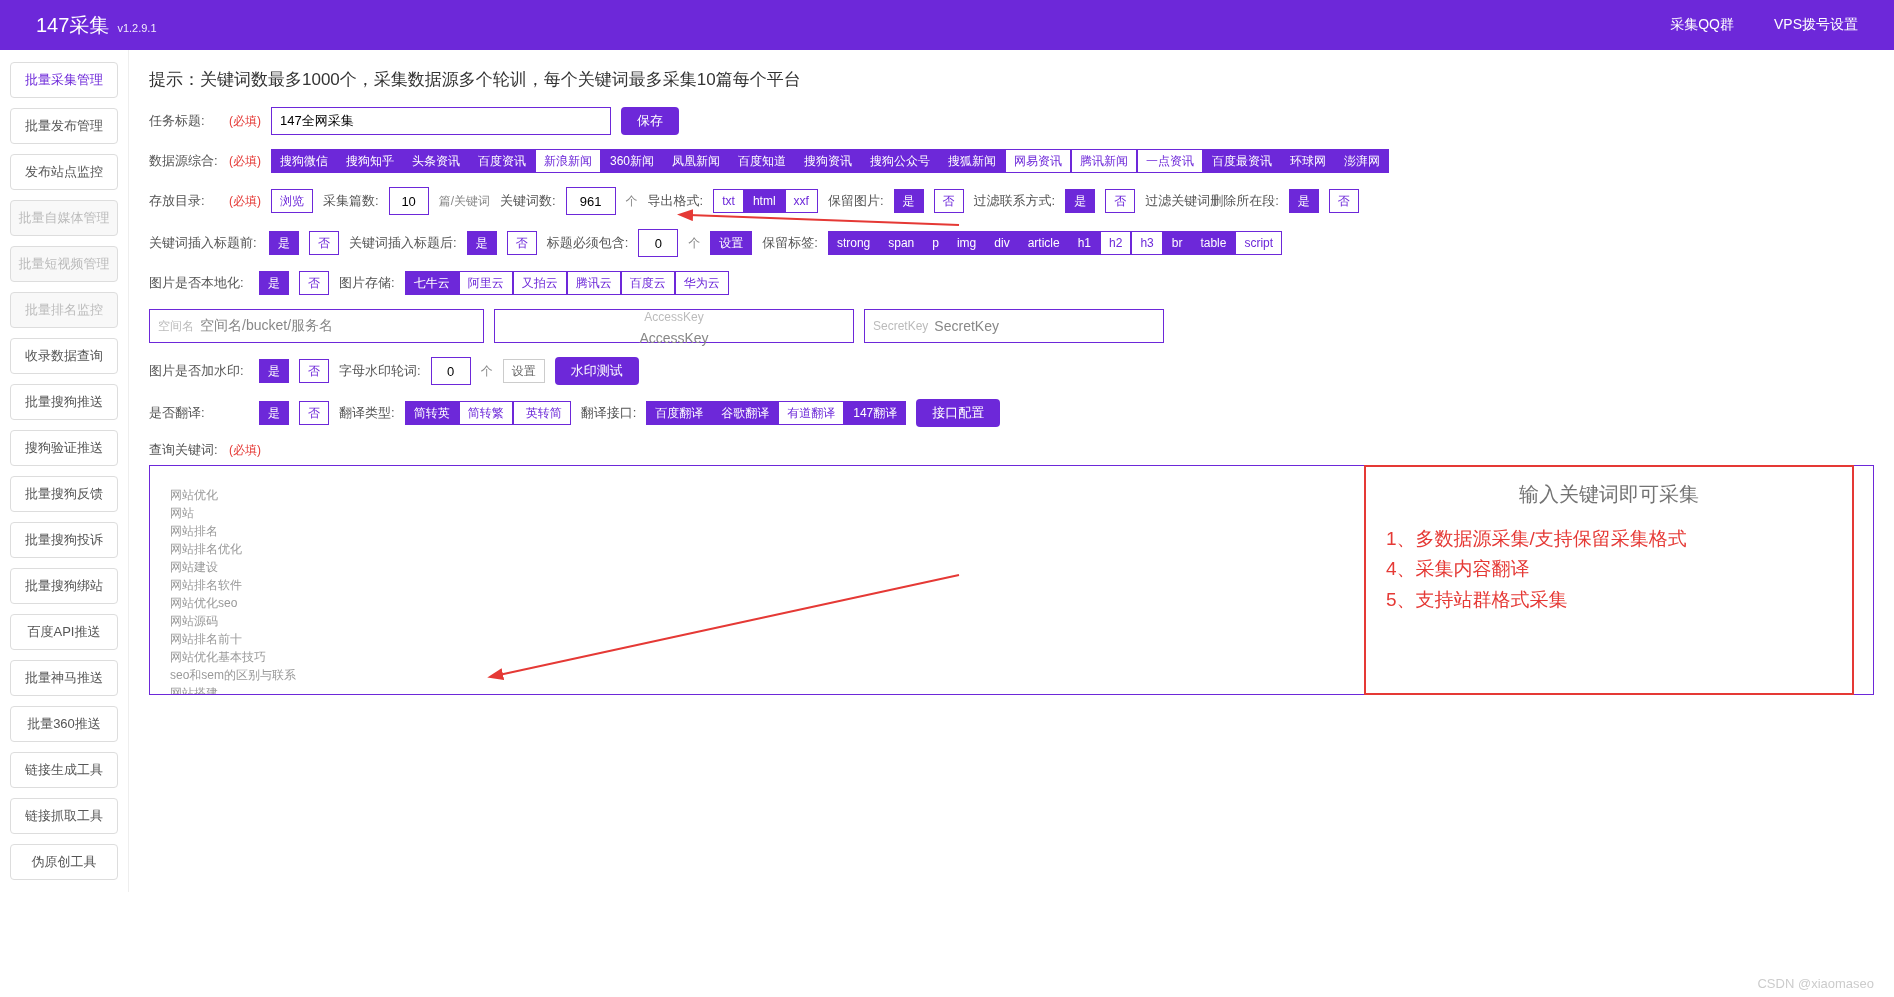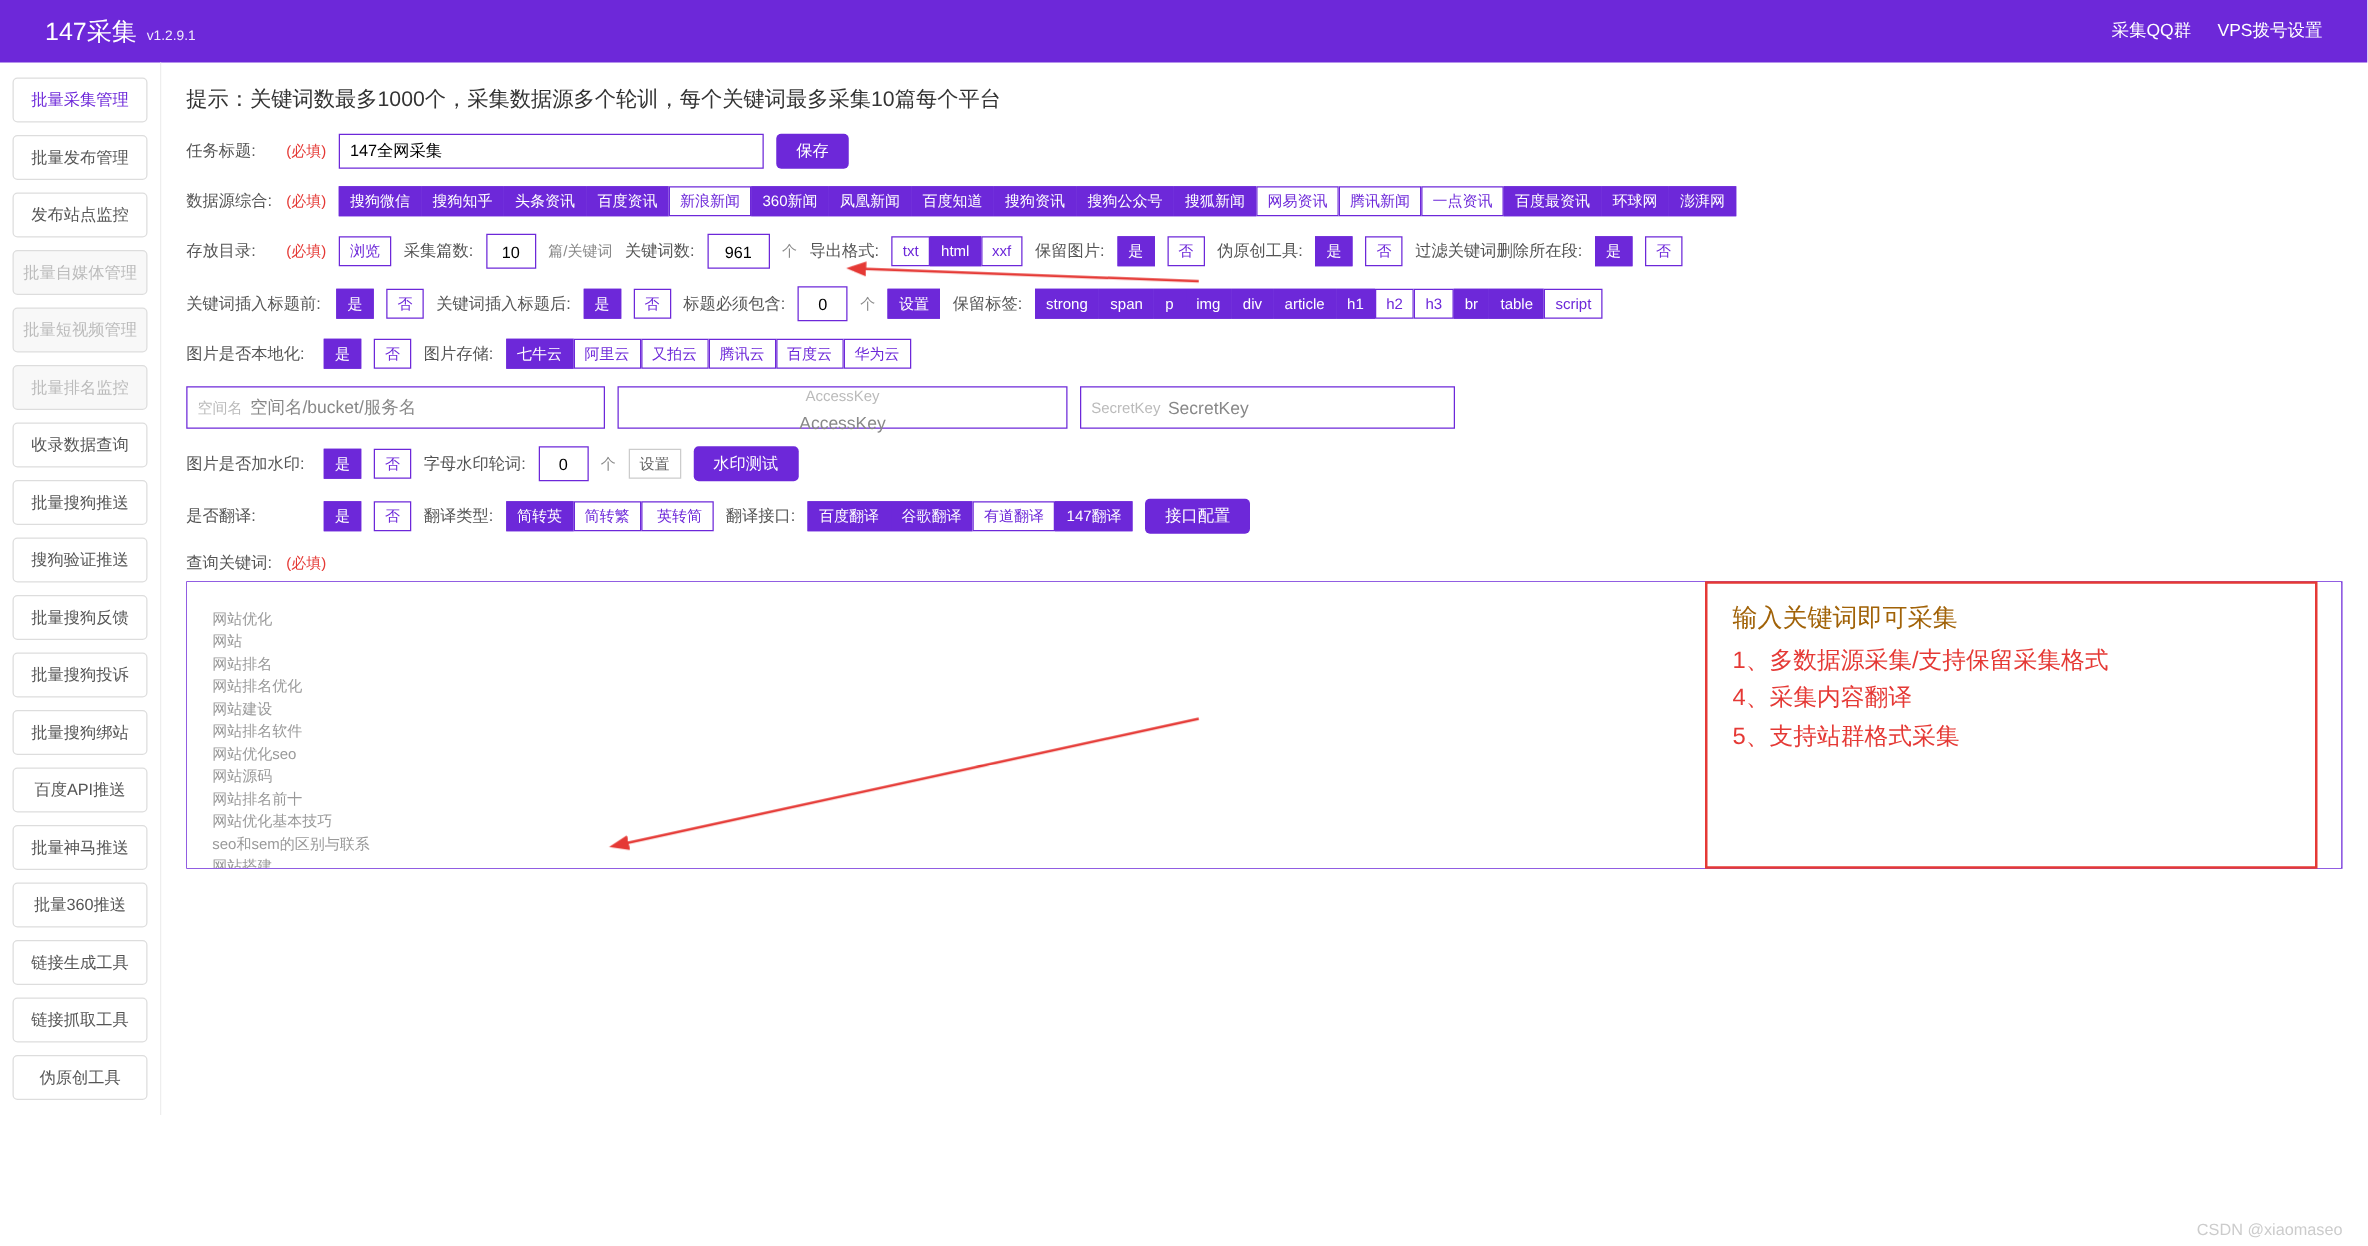--- a/index.html
+++ b/index.html
@@ -1,21 +1,21 @@
 <!DOCTYPE html>
 <html><head>
 <meta charset="utf-8">
 <style>
 * { box-sizing: border-box; margin: 0; padding: 0; }
 body { font-family: -apple-system, "Microsoft YaHei", sans-serif; font-size: 13px; color: #333; background: #fff; }
 .header { background: #6d28d9; color: #fff; height: 50px; display: flex; align-items: center; padding: 0 36px; justify-content: space-between; }
 .header-left { display: flex; align-items: baseline; gap: 8px; }
 .header-title { font-size: 20px; font-weight: 500; }
 .header-ver { font-size: 11px; opacity: 0.9; }
-.header-right { display: flex; gap: 21px; font-size: 14px; }
+.header-right { display: flex; gap: 40px; font-size: 14px; }
 .header-link { color: #fff; text-decoration: none; cursor: pointer; }
 .layout { display: flex; }
 .sidebar { width: 128px; padding: 12px 10px; display: flex; flex-direction: column; gap: 10px; }
 .side-btn { border: 1px solid #ddd; background: #fff; border-radius: 4px; height: 36px; display: flex; align-items: center; justify-content: center; font-size: 13px; cursor: pointer; color: #555; }
 .side-btn.active { color: #6d28d9; }
 .side-btn.disabled { color: #bbb; background: #f8f8f8; }
 .divider { width: 1px; background: #eee; }
 .main { flex: 1; padding: 18px 20px; }
 .hint { font-size: 17px; color: #333; margin-bottom: 16px; }
 .row { display: flex; align-items: center; gap: 10px; margin-bottom: 14px; flex-wrap: wrap; }
@@ -33,21 +33,21 @@
 .unit { font-size: 12px; color: #888; }
 .big-input { border: 1px solid #6d28d9; height: 34px; padding: 0 8px; display: flex; align-items: center; gap: 6px; }
 .big-input .ph { color: #bbb; font-size: 12px; }
 .big-input .val { color: #888; font-size: 14px; }
 .big-input.w335 { width: 335px; }
 .big-input.w360 { width: 360px; flex-direction: column; }
 .big-input.w300 { width: 300px; }
 .textarea { width: 100%; height: 230px; border: 1px solid #6d28d9; padding: 20px; font-size: 12px; color: #999; resize: none; font-family: inherit; outline: none; line-height: 1.5; }
 .textarea-wrap { position: relative; }
 .overlay-box { position: absolute; top: 0; right: 20px; width: 490px; height: 230px; border: 2px solid #e53935; padding: 14px 20px; background: transparent; pointer-events: none; }
-.overlay-title { color: #a16207; font-size: 20px; margin-bottom: 6px; }
+.overlay-title { color: #737373; font-size: 20px; text-align: center; margin-bottom: 16px; }
 .overlay-line { color: #e53935; font-size: 19px; line-height: 1.6; }
 .arrow-svg { position: absolute; pointer-events: none; }
 .watermark { position: fixed; bottom: 6px; right: 20px; color: #ccc; font-size: 13px; }
 </style>
 </head>
 <body>
 
 <div class="header">
   <div class="header-left">
     <span class="header-title">147采集</span>
@@ -106,21 +106,21 @@
       <input class="txt-input w40" value="10" style="">
       <span class="unit">篇/关键词</span>
       <span class="lbl" style="min-width:auto">关键词数:</span>
       <input class="txt-input w50" value="961" style="">
       <span class="unit">个</span>
       <span class="lbl" style="min-width:auto">导出格式:</span>
       <span id="formats"><span class="tag outline" style="margin-right: 0px;">txt</span><span class="tag filled" style="margin-right: 0px;">html</span><span class="tag outline" style="margin-right: 0px;">xxf</span></span>
       <span class="lbl" style="min-width:auto">保留图片:</span>
       <span class="tag filled">是</span>
         <span class="tag outline">否</span>
-      <span class="lbl" style="min-width:auto">伪原创工具:</span>
+      <span class="lbl" style="min-width:auto">过滤联系方式:</span>
       <span class="tag filled">是</span>
         <span class="tag outline">否</span>
       <span class="lbl" style="min-width:auto">过滤关键词删除所在段:</span>
       <span class="tag filled">是</span>
         <span class="tag outline">否</span>
     </div>
 
     <div class="row">
       <span class="lbl" style="min-width:110px">关键词插入标题前:</span>
       <span class="tag filled">是</span>

